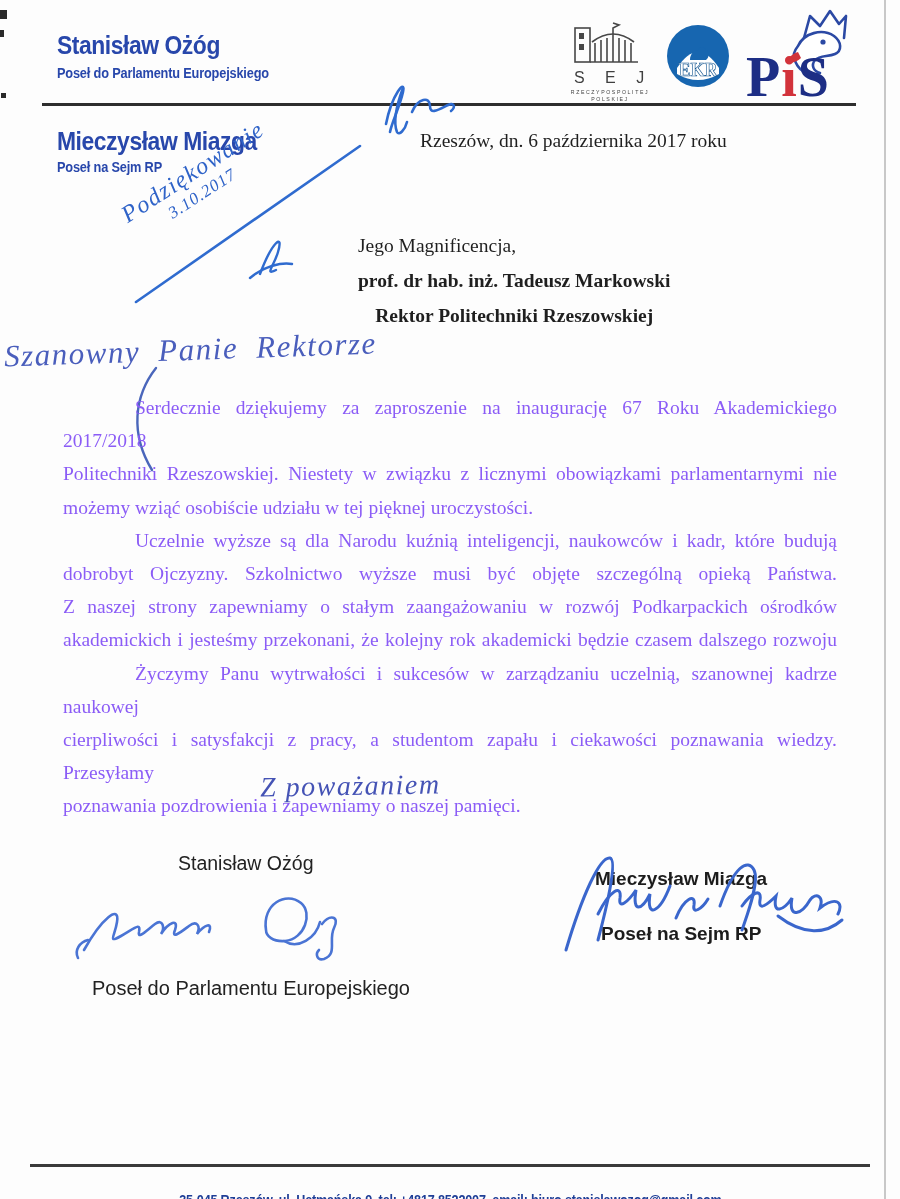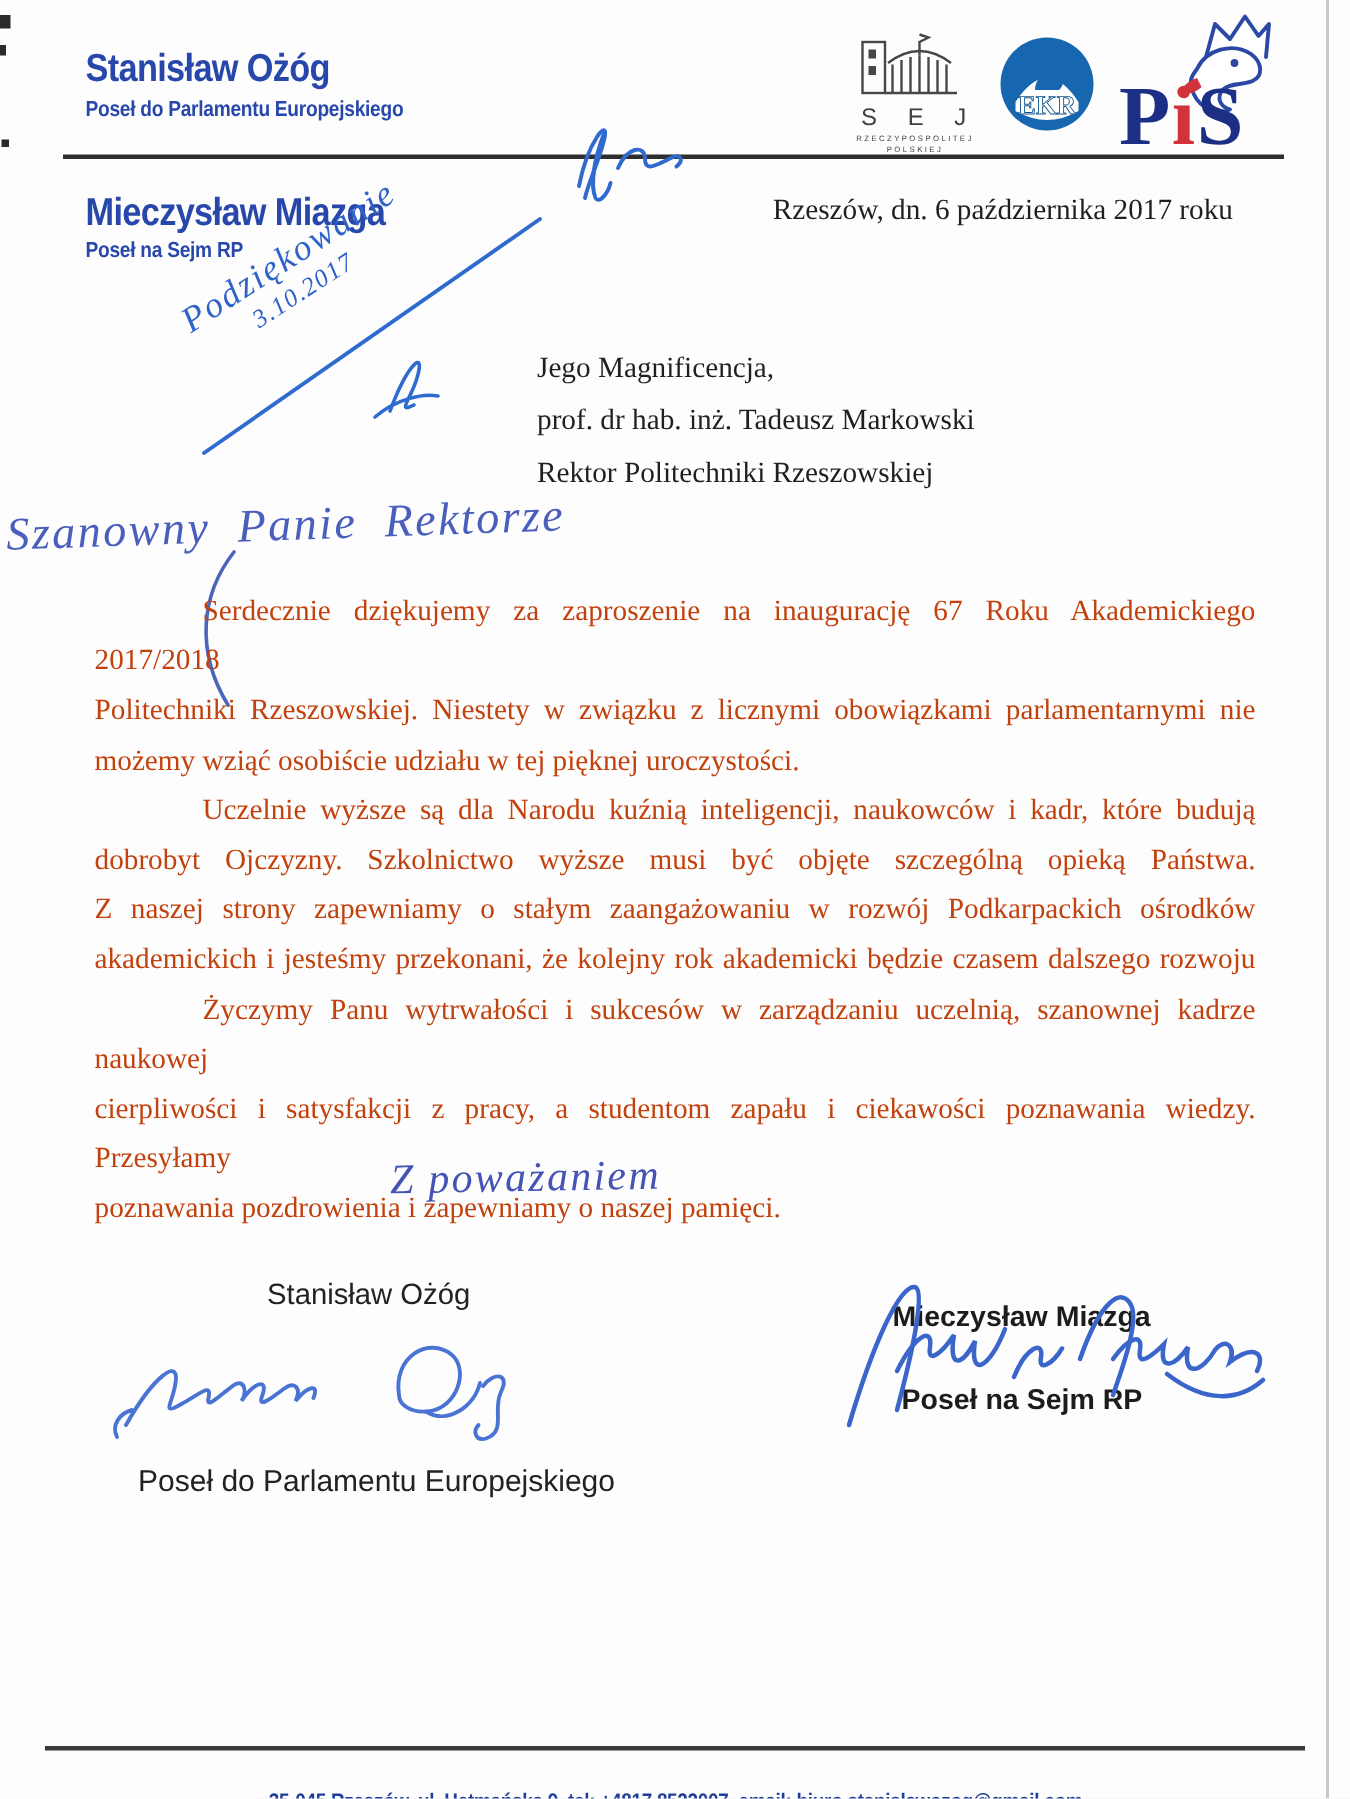--- a/index.html
+++ b/index.html
@@ -10,27 +10,27 @@
   .serif{font-family:"Liberation Serif",serif;color:#1f1f1f;}
   .cond{display:inline-block;transform:scaleX(0.88);transform-origin:0 50%;white-space:nowrap;}
   .cond-c{display:inline-block;transform:scaleX(0.9);transform-origin:50% 50%;white-space:nowrap;}
 
   
   .lh-name{font-family:"Liberation Sans",sans-serif;font-weight:bold;font-size:26px;color:#2847ab;letter-spacing:-0.5px;}
   .lh-title{font-family:"Liberation Sans",sans-serif;font-weight:bold;font-size:14.5px;color:#2847ab;letter-spacing:-0.2px;}
   #rule-top{left:42px;top:103px;width:814px;height:2.5px;background:#2e2e2e;}
 
   
-  #dateline{left:420px;top:130px;width:402px;text-align:right;font-size:19.5px;}
+  #dateline{left:420px;top:130px;width:402px;font-size:19.5px;}
   .addr-line{font-size:19.5px;line-height:35px;white-space:nowrap;}
-  .addr-bold{font-weight:normal;}
+  .addr-bold{font-weight:bold;text-align:center;}
 
   
   #body-block{left:63px;top:391px;width:774px;}
-  .bline{font-size:19.5px;line-height:33.2px;text-align:justify;text-align-last:justify;color:#c2410c;}
+  .bline{font-size:19.5px;line-height:33.2px;text-align:justify;text-align-last:justify;color:#8b5cf6;}
   .bline.indent{text-indent:72px;}
   .bline.pend{text-align-last:left;}
 
   
   .hand{font-family:"Liberation Serif",serif;font-style:italic;color:#4a63ba;}
   #hand-note{left:142px;top:198px;transform:rotate(-33deg);transform-origin:0 100%;color:#2f63c8;}
   #hand-note .l1{font-size:24px;letter-spacing:1.5px;white-space:nowrap;}
   #hand-note .l2{font-size:17px;margin-left:40px;letter-spacing:1px;white-space:nowrap;}
   #hand-salutation{left:4px;top:332px;font-size:31px;letter-spacing:1.5px;word-spacing:9px;transform:rotate(-2deg);white-space:nowrap;color:#4a5ebc;}
   #hand-closing{left:260px;top:770px;font-size:28px;letter-spacing:1.5px;transform:rotate(-1deg);white-space:nowrap;color:#4553b5;}

